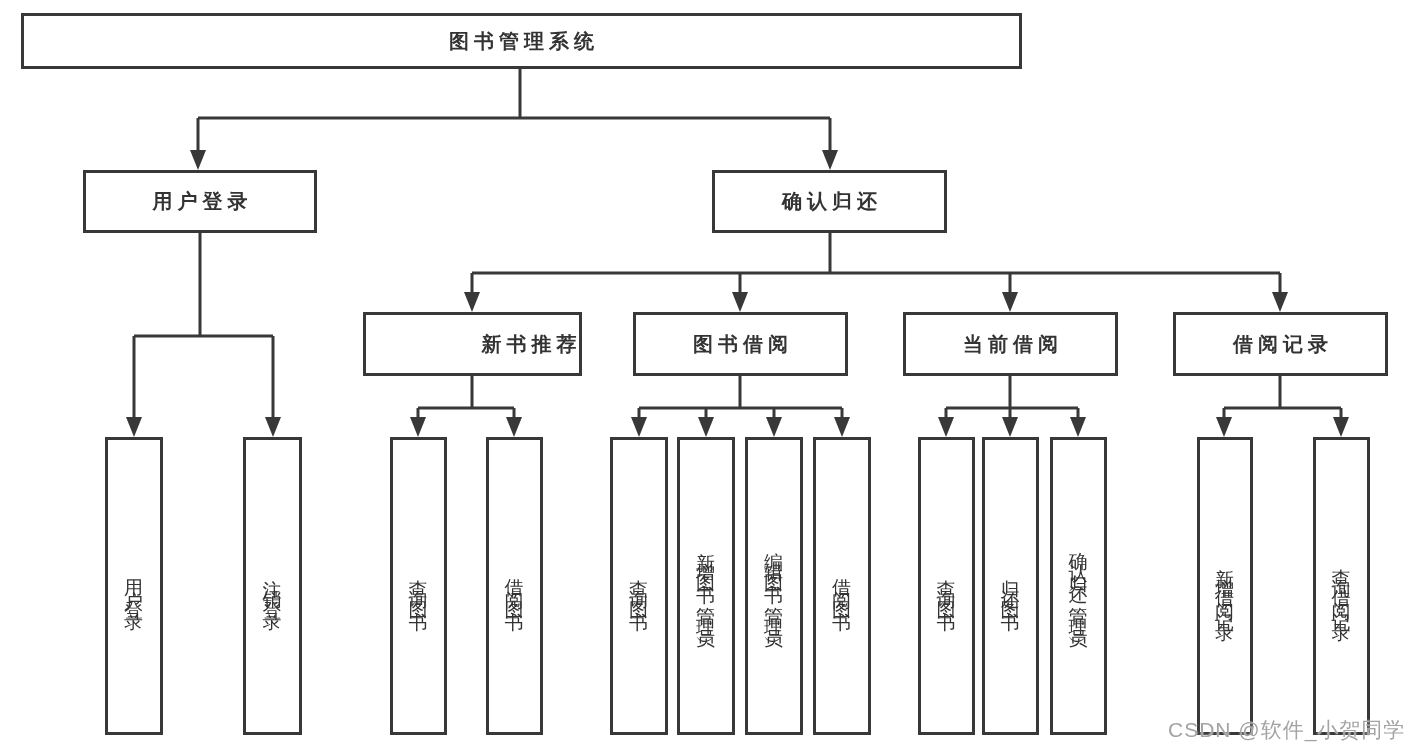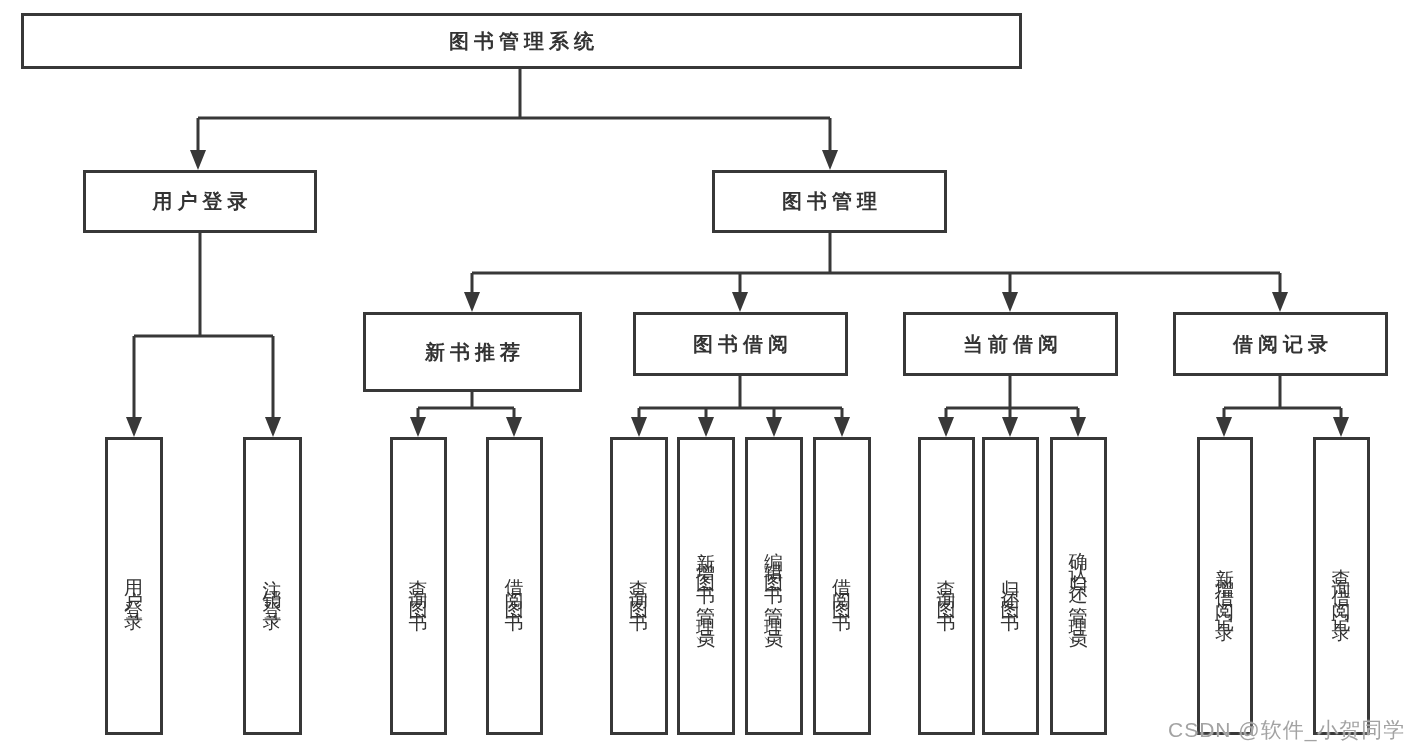--- a/index.html
+++ b/index.html
@@ -88,24 +88,24 @@
   </svg>
 
   <div class="hbox" style="left:21px;top:13px;width:1001px;height:56px;">
     <span class="lbl">图书管理系统</span>
   </div>
 
   <div class="hbox" style="left:83px;top:170px;width:234px;height:63px;">
     <span class="lbl">用户登录</span>
   </div>
   <div class="hbox" style="left:712px;top:170px;width:235px;height:63px;">
-    <span class="lbl">图书管理</span>
+    <span class="lbl">确认归还</span>
   </div>
 
-  <div class="hbox" style="left:363px;top:312px;width:219px;height:80px;">
+  <div class="hbox" style="left:363px;top:312px;width:219px;height:64px;justify-content:flex-end;">
     <span class="lbl">新书推荐</span>
   </div>
   <div class="hbox" style="left:903px;top:312px;width:215px;height:64px;">
     <span class="lbl">当前借阅</span>
   </div>
   <div class="hbox" style="left:633px;top:312px;width:215px;height:64px;">
     <span class="lbl">图书借阅</span>
   </div>
   <div class="hbox" style="left:1173px;top:312px;width:215px;height:64px;">
     <span class="lbl">借阅记录</span>

